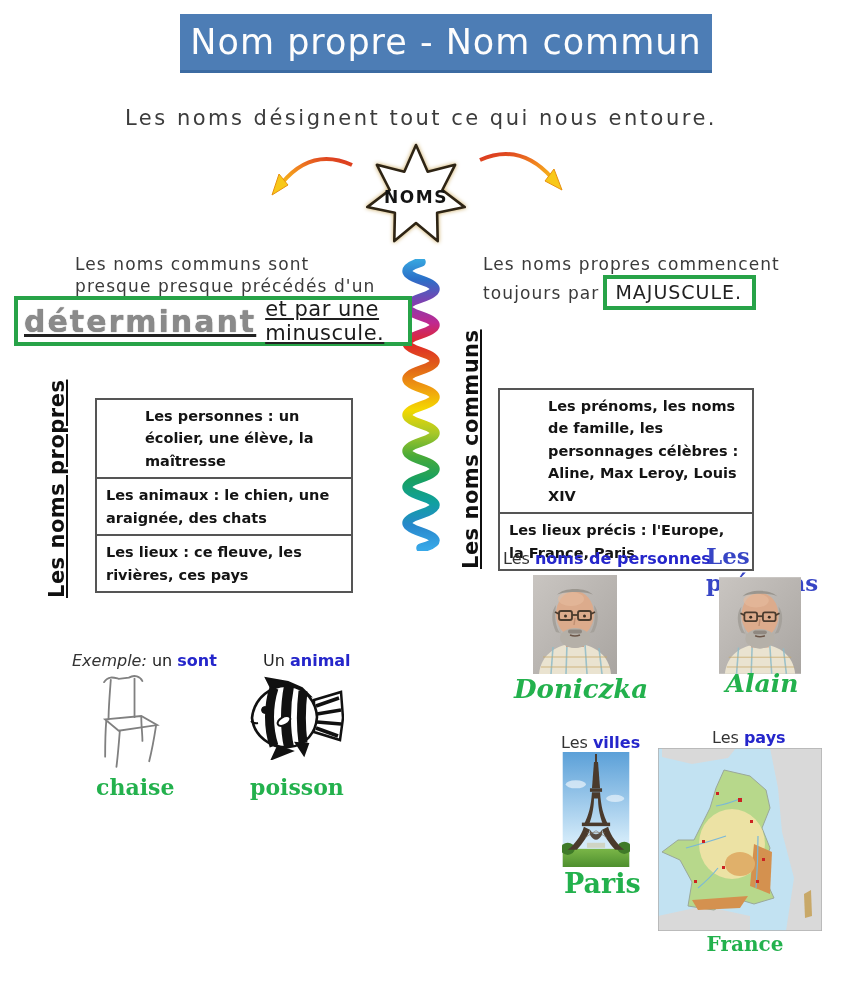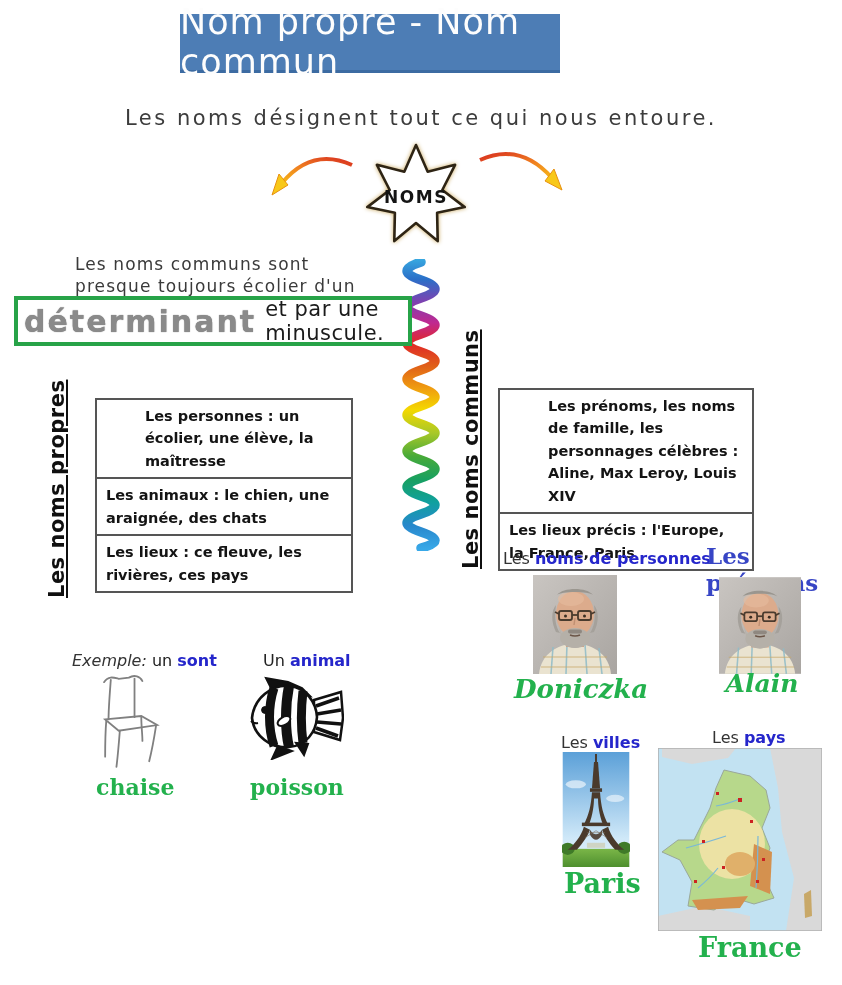--- a/index.html
+++ b/index.html
@@ -1,20 +1,20 @@
 <!DOCTYPE html>
 <html><head>
 <meta charset="utf-8">
 <style>
   html,body{margin:0;padding:0;background:#fff;}
   .page{position:relative;width:842px;height:985px;background:#ffffff;
         font-family:"DejaVu Sans",sans-serif;overflow:hidden;color:#222;}
 
   
-  .banner{position:absolute;left:180px;top:14px;width:380px;height:56px;
+  .banner{position:absolute;left:180px;top:14px;width:532px;height:56px;
           background:#4d7db5;border-bottom:3px solid #3c6ba2;
           display:flex;align-items:center;justify-content:center;
           color:#fdfdfd;font-size:35px;font-weight:500;letter-spacing:1px;}
 
   .subtitle{position:absolute;left:101px;top:106px;width:640px;text-align:center;
             font-size:21px;letter-spacing:2.5px;color:#3c3c3c;font-weight:500;}
 
   
   .star-wrap{position:absolute;left:360px;top:141px;width:112px;height:108px;
              filter:drop-shadow(0 0 2px #c9a75c);}
@@ -24,21 +24,21 @@
 
   
   .intro{position:absolute;font-size:17px;letter-spacing:1.1px;color:#3a3a3a;
          line-height:22px;font-weight:500;}
   .intro.l{left:75px;top:253px;}
   .intro.r{left:483px;top:253px;}
   .intro .line2{display:flex;align-items:center;}
 
   .greenbox{border:4px solid #27a348;background:#fff;}
   .gb-left{position:absolute;left:14px;top:296px;width:384px;height:42px;
-           display:flex;align-items:center;padding-left:6px;}
+           display:flex;align-items:center;padding-left:6px;text-decoration:underline;}
   .det-word{font-size:30px;font-weight:bold;color:#8a8a8a;letter-spacing:2px;
             text-shadow:0 0 1px #666;}
   .det-rest{font-size:21px;color:#1b1b1b;margin-left:9px;letter-spacing:.5px;}
   .maj-box{display:inline-block;padding:2px 10px 3px 8px;margin-left:4px;
            font-size:19px;color:#222;letter-spacing:1px;}
 
   
   .spiral{position:absolute;left:398px;top:259px;}
 
   
@@ -79,21 +79,21 @@
 
   
   .cap{position:absolute;font-family:"DejaVu Serif",serif;font-weight:bold;
        color:#23b14d;text-align:center;}
   .cap.it{font-style:italic;}
   .cap-doniczka{left:514px;top:674px;width:128px;font-size:26px;}
   .cap-alain{left:712px;top:669px;width:100px;font-size:25px;}
   .cap-chaise{left:96px;top:774px;width:70px;font-size:22px;}
   .cap-poisson{left:250px;top:774px;width:88px;font-size:22px;}
   .cap-paris{left:564px;top:868px;width:72px;font-size:27px;}
-  .cap-france{left:698px;top:932px;width:94px;font-size:27px;}
+  .cap-france{left:698px;top:932px;width:94px;font-size:20px;}
 </style>
 </head>
 <body>
 
 <div class="page">
 
   <div class="banner">
     <span>Nom propre - Nom commun</span>
   </div>
   <div class="subtitle">Les noms désignent tout ce qui nous entoure.</div>
@@ -144,27 +144,34 @@
           <stop offset="0.84" stop-color="#10a0a0"></stop>
         <stop offset="0.92" stop-color="#2888cc"></stop>
           <stop offset="1" stop-color="#38a8e8"></stop>
       </linearGradient>
     </defs>
     <path d="M23,3 Q-5,12 23,21 Q51,30 23,39 Q-5,48 23,57 Q51,66 23,75 Q-5,84 23,93 Q51,102 23,111 Q-5,120 23,129 Q51,138 23,147 Q-5,156 23,165 Q51,174 23,183 Q-5,192 23,201 Q51,210 23,219 Q-5,228 23,237 Q51,246 23,255 Q-5,264 23,273 Q51,282 23,289" fill="none" stroke="url(#rg)" stroke-width="9.5" stroke-linecap="round"></path>
   </svg>
 
   <div class="intro l">
     <div>Les noms communs sont</div>
-    <div>presque toujours écolier d'un</div>
+    <div>presque presque précédés d'un</div>
   </div>
   <div class="greenbox gb-left">
     <span class="det-word">déterminant</span>
     <span class="det-rest">et par une minuscule.</span>
   </div>
 
+  <div class="intro r">
+    <div>Les noms propres commencent</div>
+    <div class="line2">
+      <span>toujours par</span>
+      <span class="greenbox maj-box">MAJUSCULE.</span>
+    </div>
+  </div>
 
   <div class="vlabel l">Les noms propres</div>
   <div class="vlabel r">Les noms communs</div>
 
   <div class="ntable t-left">
     <div class="row">Les personnes  : un écolier, une élève, la maîtresse</div>
     <div class="row">Les animaux : le chien, une araignée, des chats</div>
     <div class="row">Les lieux : ce fleuve, les rivières, ces pays</div>
   </div>
 

